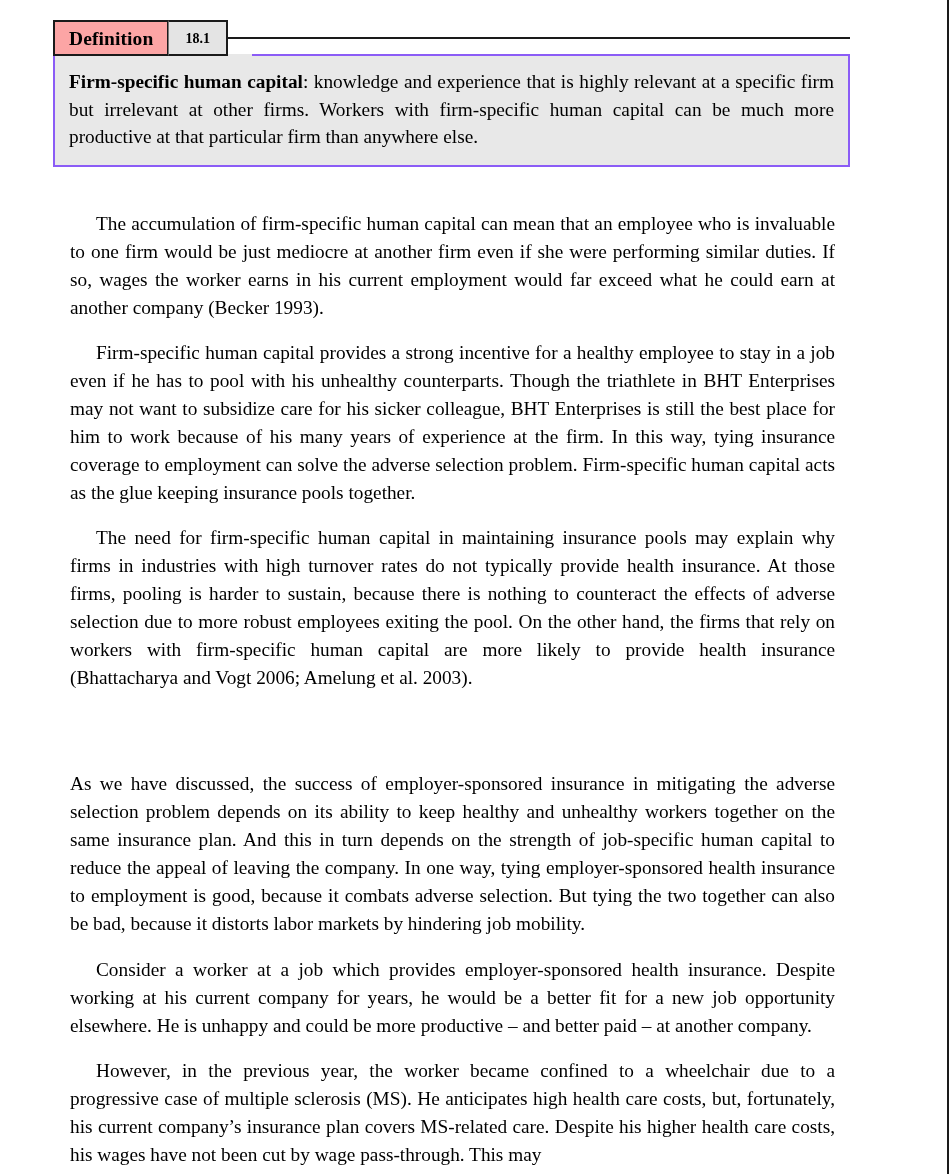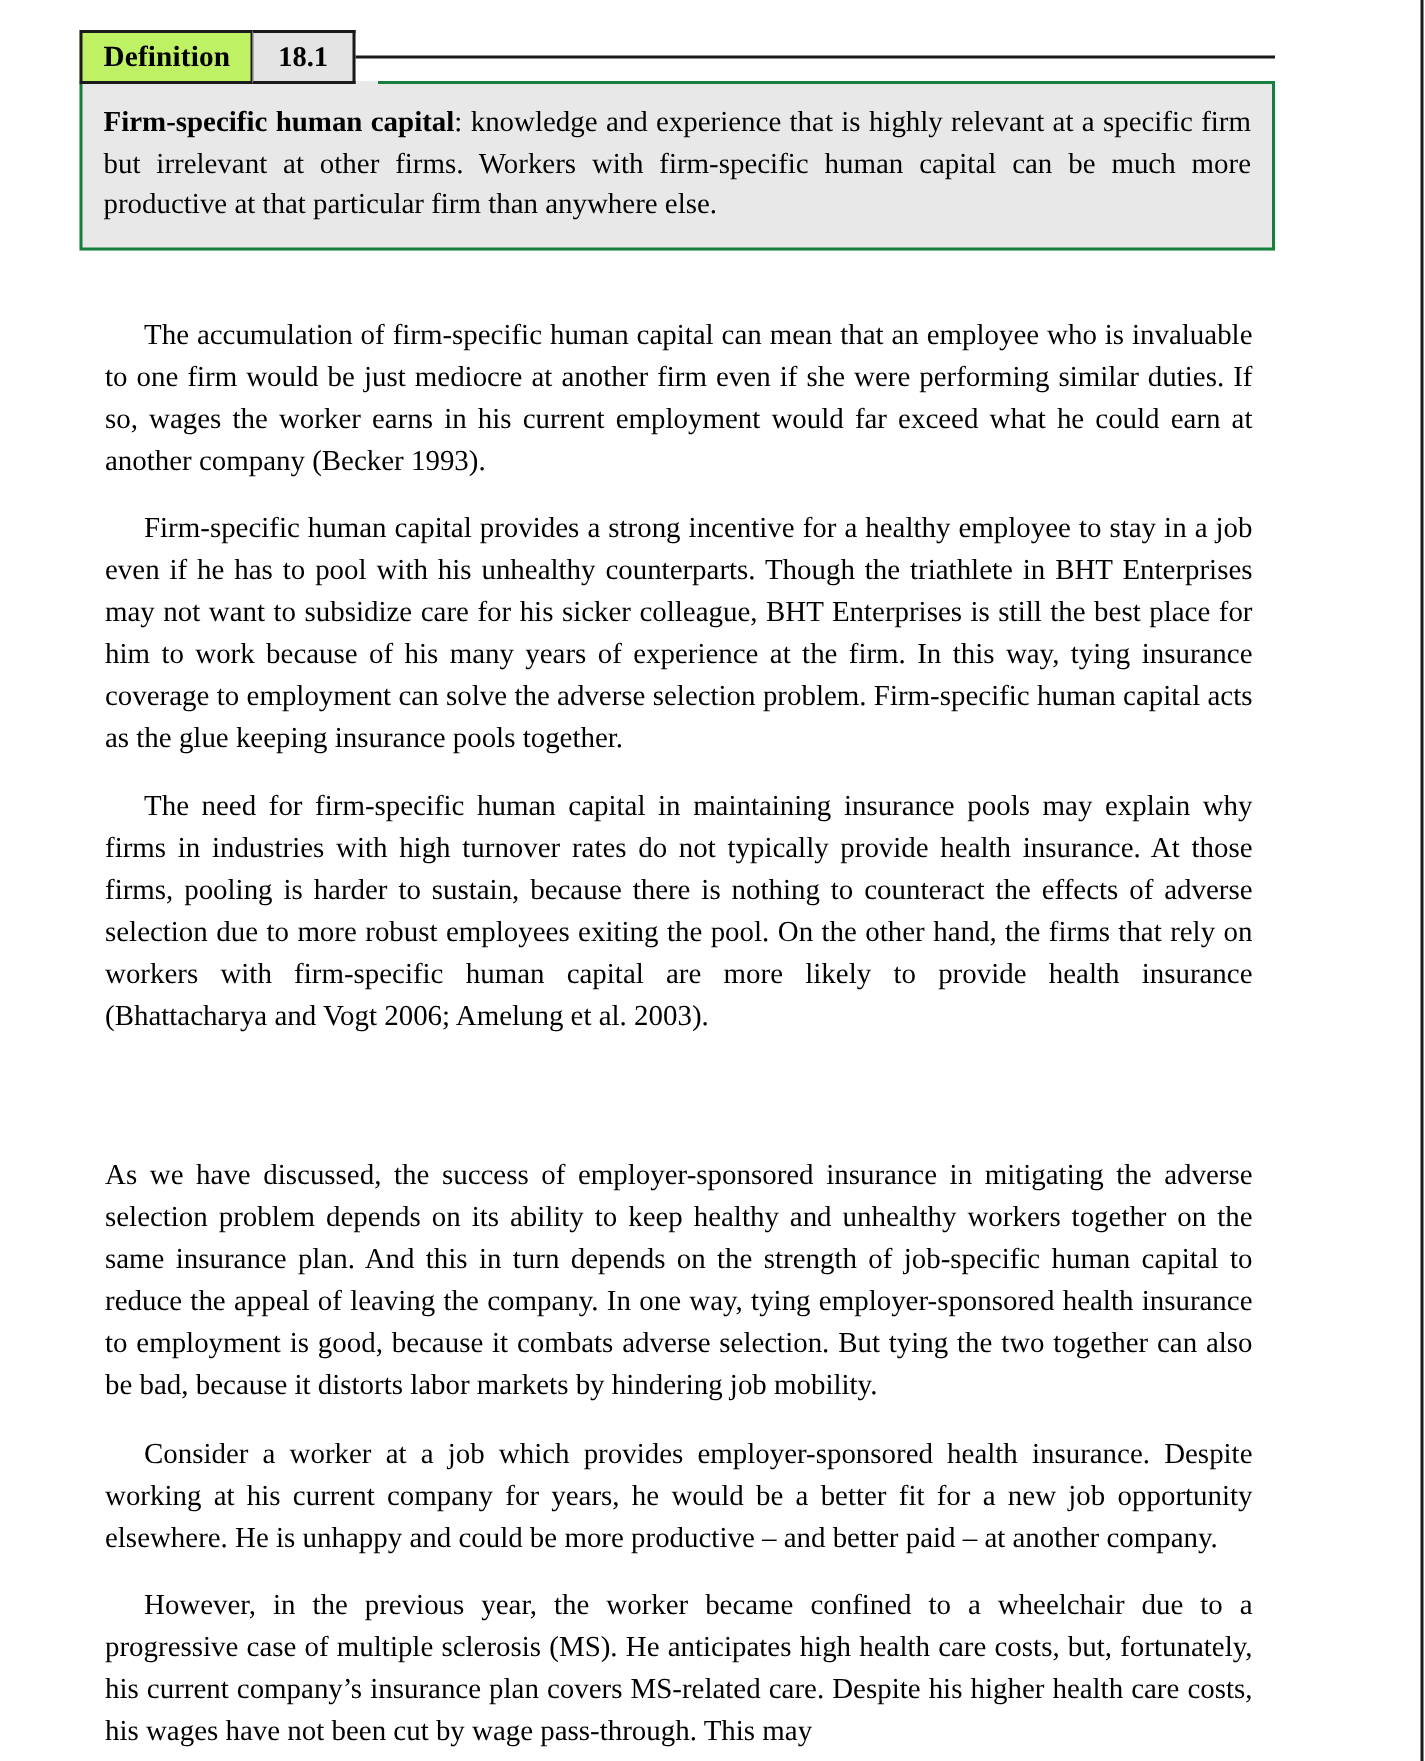--- a/index.html
+++ b/index.html
@@ -44,36 +44,36 @@
     position: relative;
     display: flex;
     align-items: stretch;
     height: 36px;
     z-index: 3;
   }
 
   .tab-label {
     border: 2px solid #1a1a1a;
     border-right: 1px solid #1a1a1a;
-    background: #bef264;
+    background: #fca5a5;
     padding: 2px 14px 3px 14px;
     font-weight: bold;
     font-size: 19.5px;
     line-height: 30px;
     white-space: nowrap;
     letter-spacing: .1px;
   }
 
   .tab-number {
     border: 2px solid #1a1a1a;
     border-left: 1px solid #777;
     background: #e4e4e4;
     padding: 2px 16px 3px 16px;
     font-weight: bold;
-    font-size: 19px;
+    font-size: 14px;
     line-height: 30px;
     white-space: nowrap;
   }
 
   
   .tab-rule {
     flex: 1 1 auto;
     position: relative;
   }
   .tab-rule::after {
@@ -82,21 +82,21 @@
     left: 0;
     right: 0;
     top: 17px;
     height: 2px;
     background: #1a1a1a;
   }
 
   .callout-body {
     position: relative;
     margin-top: -2px;
-    border: 2px solid #15803d;
+    border: 2px solid #8b5cf6;
     background: #e8e8e8;
     padding: 12px 14px 14px 14px;
     box-sizing: border-box;
   }
   
   .callout-body::before {
     content: "";
     position: absolute;
     left: 0;
     top: -2px;

